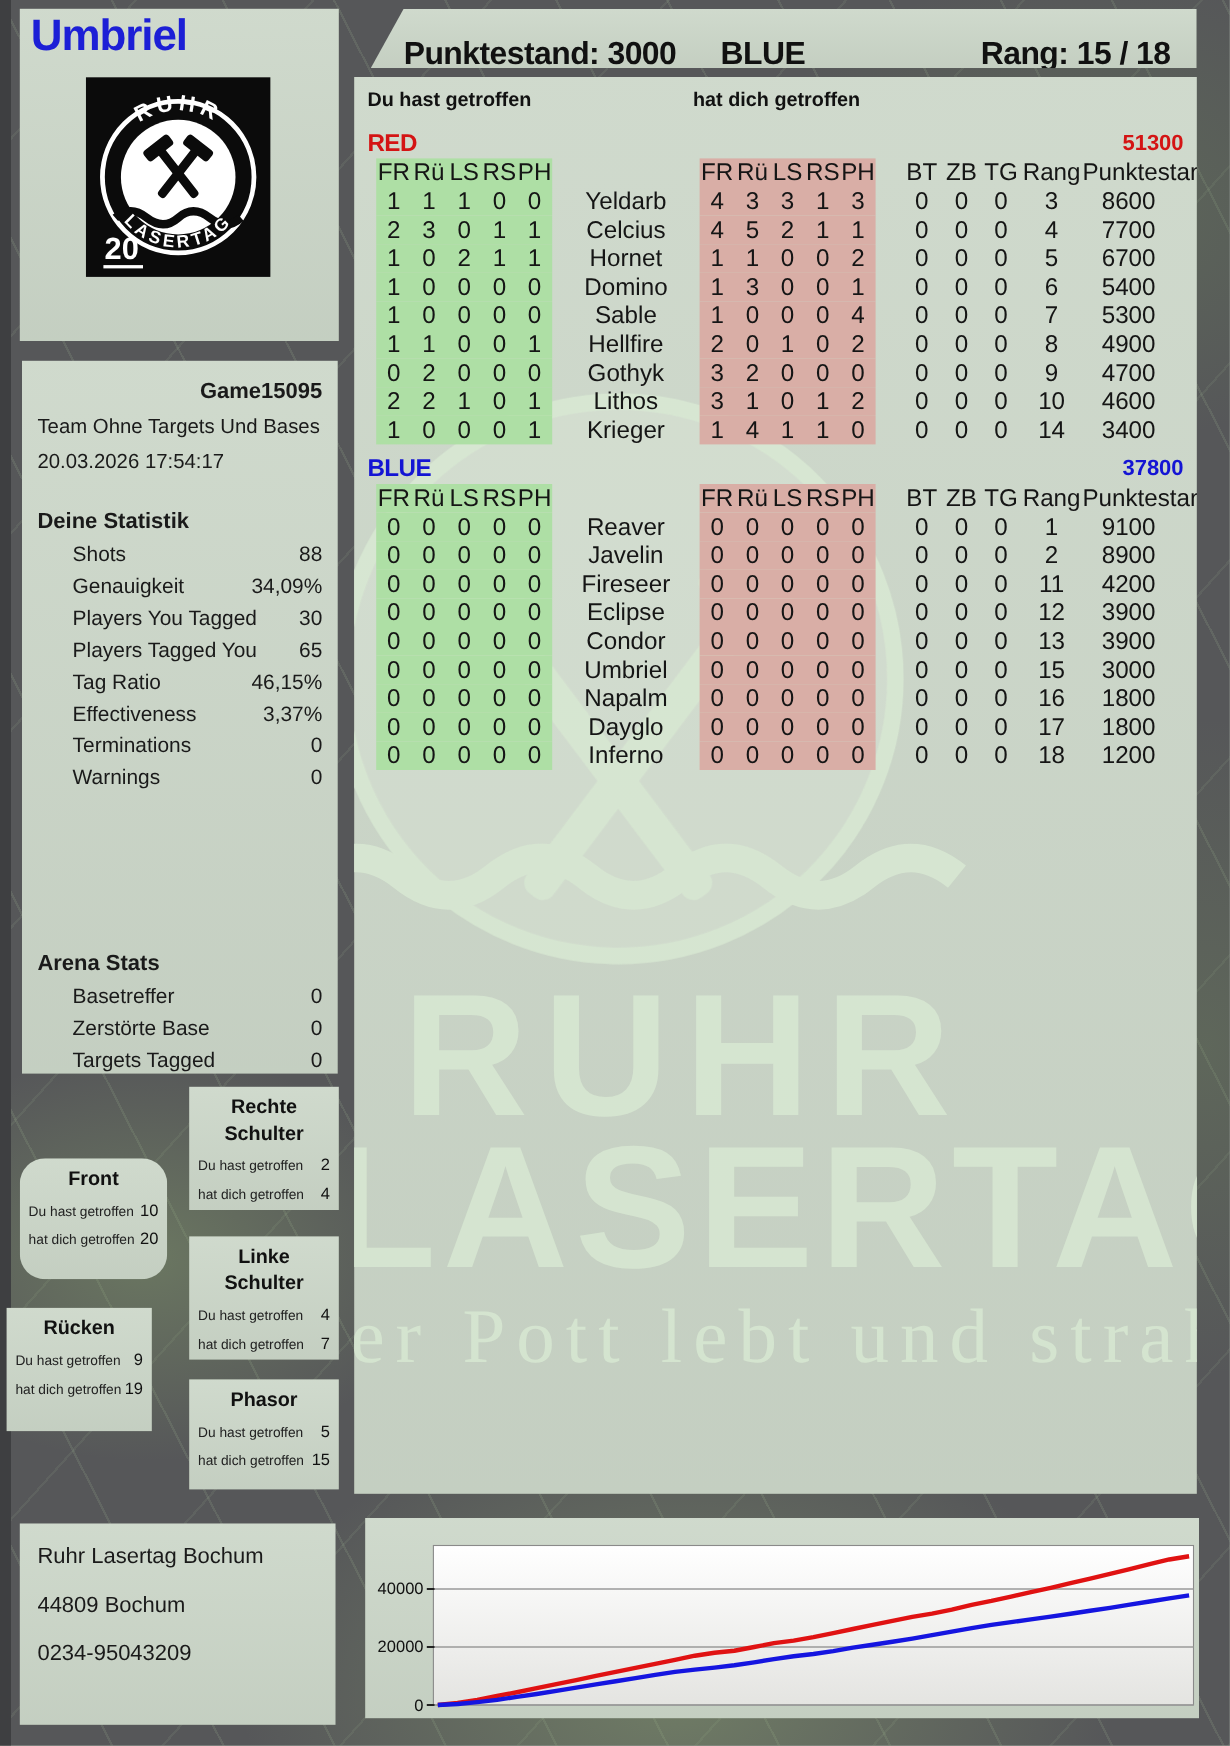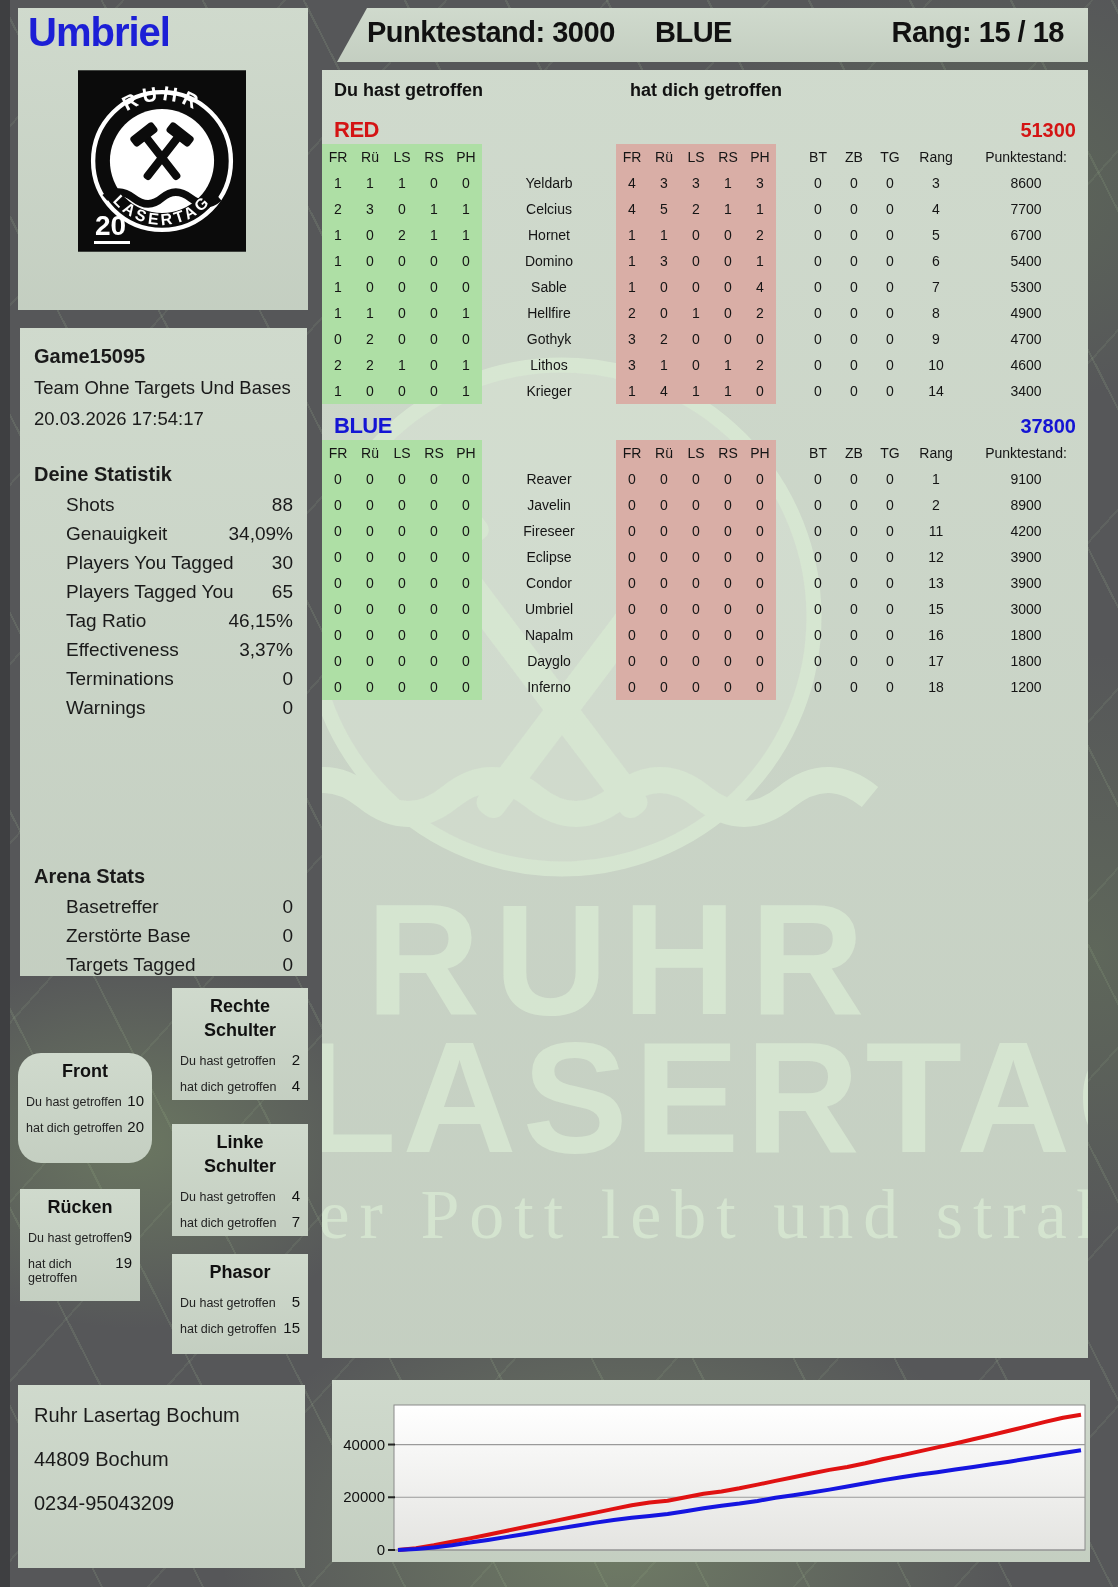--- a/index.html
+++ b/index.html
@@ -24,56 +24,56 @@
     background-image:linear-gradient(rgba(255,255,255,.07),rgba(0,0,0,.04));}
   
   .player-panel{left:18px;top:8px;width:290px;height:302px;}
   .player-title{position:absolute;left:10px;top:2px;font-size:40px;font-weight:700;color:#1c1fd6;letter-spacing:-1px;}
   .logo{position:absolute;left:60px;top:62px;width:168px;height:182px;}
   .badge{position:absolute;left:16px;bottom:8px;color:#fff;font-size:28px;font-weight:700;
     border-bottom:3px solid #fff;padding:0 4px 1px 1px;line-height:1;}
   
   .header-bar{left:337px;top:8px;width:751px;height:54px;
     clip-path:polygon(30px 0,100% 0,100% 100%,0 100%);}
-  .header-bar span{position:absolute;top:8px;font-size:29px;font-weight:700;color:#111;letter-spacing:-.5px;}
+  .header-bar span{position:absolute;top:25px;font-size:29px;font-weight:700;color:#111;letter-spacing:-.5px;}
   .hb-points{left:30px;}
   .hb-team{left:318px;}
   .hb-rank{right:24px;}
   
   .main-panel{left:322px;top:70px;width:766px;height:1288px;overflow:hidden;}
   .watermark{position:absolute;inset:0;pointer-events:none;opacity:.85;}
   .score-content{position:relative;z-index:2;}
   .head-row{position:relative;height:46px;}
   .head-row span{position:absolute;top:10px;font-size:18px;font-weight:700;color:#111;}
   .hr-you{left:12px;} .hr-dich{left:308px;}
   .team-head{display:flex;justify-content:space-between;padding:0 12px;height:28px;align-items:center;}
   .team-name{font-size:22px;font-weight:700;letter-spacing:-.5px;}
   .team-total{font-size:20px;font-weight:700;}
   .trow{display:grid;grid-template-columns:160px 134px 160px 24px 36px 36px 36px 56px 1fr;
-    padding:0 0;height:26px;align-items:center;font-size:14px;color:#151515;}
+    padding:0 20px;height:26px;align-items:center;font-size:22px;color:#151515;}
   .blk{display:grid;grid-template-columns:repeat(5,1fr);height:26px;align-items:center;text-align:center;}
   .blk.green{background:#aedfa5;}
   .blk.red{background:#d9aea6;}
   .pname{text-align:center;}
   .ex{text-align:center;}
   .ex.pk{text-align:center;}
   .team-section{margin-bottom:8px;}
   
   .game-panel{left:20px;top:328px;width:287px;height:648px;font-size:19px;color:#1a1a1a;padding:0;}
   .gp-inner{padding:12px 14px;}
-  .g-row{display:flex;justify-content:flex-start;font-size:20px;font-weight:700;line-height:32px;}
+  .g-row{display:flex;justify-content:flex-end;font-size:20px;font-weight:700;line-height:32px;}
   .g-line{line-height:31px;font-size:18.5px;}
   .sec-title{font-size:20px;font-weight:700;line-height:32px;margin-top:24px;}
   .stat-row{display:flex;justify-content:space-between;line-height:29px;font-size:19px;margin-left:32px;}
   .arena-block{margin-top:138px;}
   
   .zone{position:absolute;z-index:1;background:#ccd7c9;
     background-image:linear-gradient(rgba(255,255,255,.07),rgba(0,0,0,.04));padding:6px 8px;box-sizing:border-box;}
   .zone-0{left:18px;top:1053px;width:134px;height:110px;border-radius:23px;}
-  .zone-1{left:20px;top:1189px;width:120px;height:112px;}
+  .zone-1{left:6px;top:1189px;width:132px;height:112px;}
   .zone-2{left:172px;top:988px;width:136px;height:112px;}
   .zone-3{left:172px;top:1124px;width:136px;height:112px;}
   .zone-4{left:172px;top:1254px;width:136px;height:100px;}
   .zone-title{text-align:center;font-size:18px;font-weight:700;color:#111;line-height:24px;}
   .zone-row{display:flex;justify-content:space-between;align-items:baseline;margin-top:9px;}
   .zone-row .zl{font-size:12.5px;color:#222;}
   .zone-row .zv{font-size:15px;color:#111;}
   
   .address-panel{left:18px;top:1385px;width:287px;height:183px;}
   .address-panel div{margin-left:16px;font-size:20px;color:#1a1a1a;line-height:44px;}

